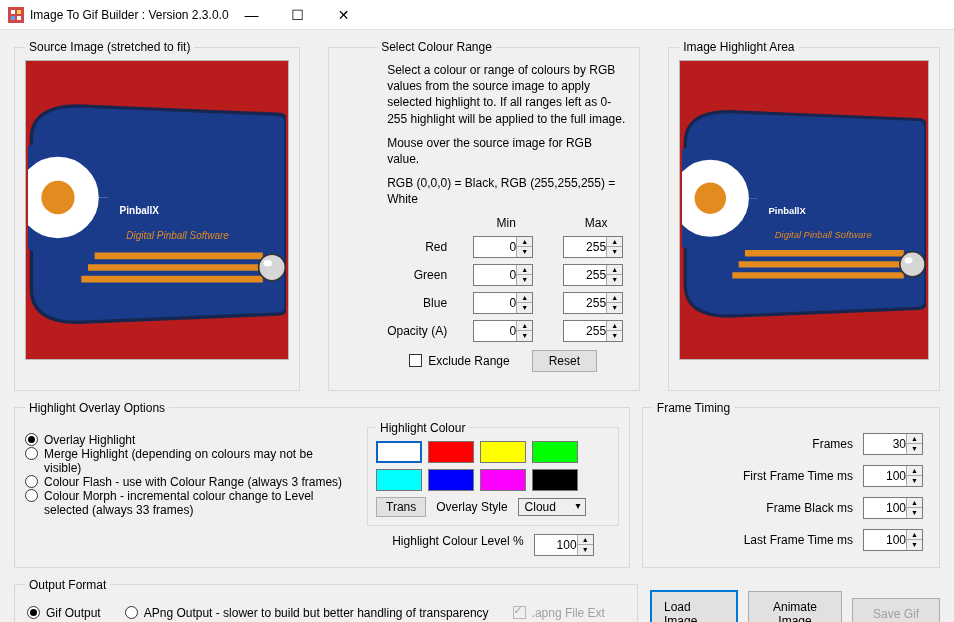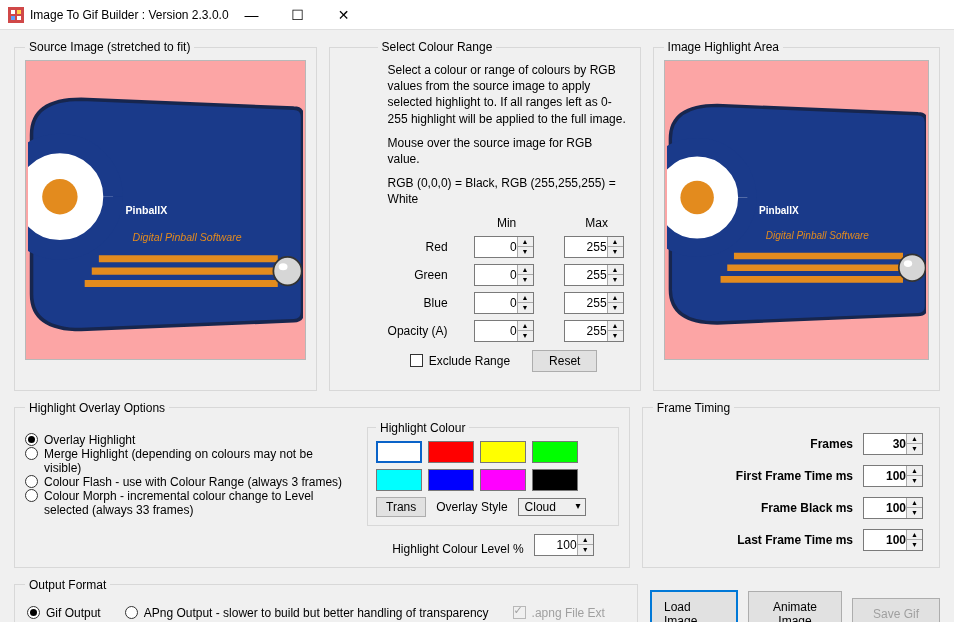--- a/index.html
+++ b/index.html
@@ -6,26 +6,26 @@
   body { margin: 0; background: #f0f0f0; width: 954px; height: 622px; overflow: hidden; }
   .titlebar { height: 30px; background: #fff; display: flex; align-items: center; padding: 0 0 0 8px; border-bottom: 1px solid #e0e0e0; }
   .app-icon { width: 16px; height: 16px; margin-right: 6px; display: inline-flex; }
   .win-controls { display: flex; height: 100%; }
   .win-btn { width: 46px; display: flex; align-items: center; justify-content: center; font-size: 14px; }
 
   .client { padding: 10px 14px 10px 14px; }
   fieldset { border: 1px solid #d8d8d8; margin: 0; padding: 6px 10px 10px 10px; background: #f0f0f0; }
   legend { font-size: 12px; padding: 0 4px; color: #000; }
 
-  .row1 { display: flex; gap: 12px; margin-bottom: 10px; }
+  .row1 { display: flex; gap: 28px; margin-bottom: 10px; }
   .col-source { width: 318px; }
   .col-colour { width: 290px; padding-left: 48px; }
   .col-highlight { width: 302px; }
 
-  .img-panel { border: 1px solid #b8b8b8; background: #fca5a5; padding: 2px; height: 300px; display:flex; align-items:center; justify-content:center; }
+  .img-panel { border: 1px solid #b8b8b8; background: #b91c1c; padding: 2px; height: 300px; display:flex; align-items:center; justify-content:center; }
   .img-panel svg { width: 100%; height: 100%; }
 
   .colour-desc { font-size: 12px; margin: 2px 2px 8px 10px; line-height: 1.35; }
   .rgb-grid { display: grid; grid-template-columns: 72px 66px 66px; row-gap: 6px; column-gap: 24px; justify-content: center; align-items: center; margin-bottom: 8px; }
   .rgb-head { text-align: center; }
   .rgb-label { text-align: right; padding-right: 2px; }
   .spin { display:flex; width:60px; height:22px; border:1px solid #7a7a7a; background:#fff; align-items:center; justify-content:flex-end; padding-right:16px; position:relative; }
   .spin .btns { position:absolute; right:0; top:0; bottom:0; width:16px; display:flex; flex-direction:column; }
   .spin .btns div { flex:1; border-left:1px solid #aaa; display:flex; align-items:center; justify-content:center; font-size:7px; background:#efefef; line-height:1; }
   .spin .btns div:first-child { border-bottom:1px solid #aaa; }
@@ -50,23 +50,23 @@
 
   .highlight-colour-fs { border:1px solid #d8d8d8; padding: 6px 8px 8px 8px; margin-bottom:8px; }
   .swatches { display:grid; grid-template-columns: repeat(4, 46px); grid-template-rows: repeat(2, 22px); gap:6px; margin-bottom:6px; }
   .swatch { border:1px solid #777; }
   .swatch.sel { border:2px solid #0a63c8; }
   .style-row { display:flex; align-items:center; gap:10px; margin-top:4px; }
   .trans-btn { border:1px solid #adadad; background:#e1e1e1; padding:2px 9px; }
   .select { border:1px solid #7a7a7a; background:#efefef; padding:1px 18px 1px 6px; position:relative; width:68px; }
   .select::after { content:"▾"; position:absolute; right:4px; top:1px; font-size:10px; }
 
-  .level-row { display:flex; align-items:flex-end; gap:10px; justify-content:center; margin-top:6px; }
-
-  .timing-grid { display:grid; grid-template-columns: 1fr 60px; row-gap:10px; align-items:center; padding: 12px 6px 6px 6px; column-gap:10px;font-weight:bold; }
+  .level-row { display:flex; align-items:flex-start; gap:10px; justify-content:center; margin-top:6px; }
+
+  .timing-grid { display:grid; grid-template-columns: 1fr 60px; row-gap:10px; align-items:center; padding: 12px 6px 6px 6px; column-gap:10px; }
   .timing-grid .lbl { text-align:right; }
 
   .row3 { display:flex; gap:12px; align-items:stretch; }
   .output-fs { width: 624px; }
   .out-body { display:flex; align-items:center; gap: 24px; padding: 8px 2px 2px 2px; }
   .disabled-check { color:#a0a0a0; }
   .disabled-check .check-box { border-color:#b8b8b8; position:relative; background:#f0f0f0; }
   .disabled-check .check-box::after { content:"✓"; position:absolute; top:-3px; left:0; color:#a0a0a0; font-size:11px; }
 
   .action-btns { display:flex; gap:10px; align-items:center; justify-content:flex-end; flex:1; padding-top:12px; }

